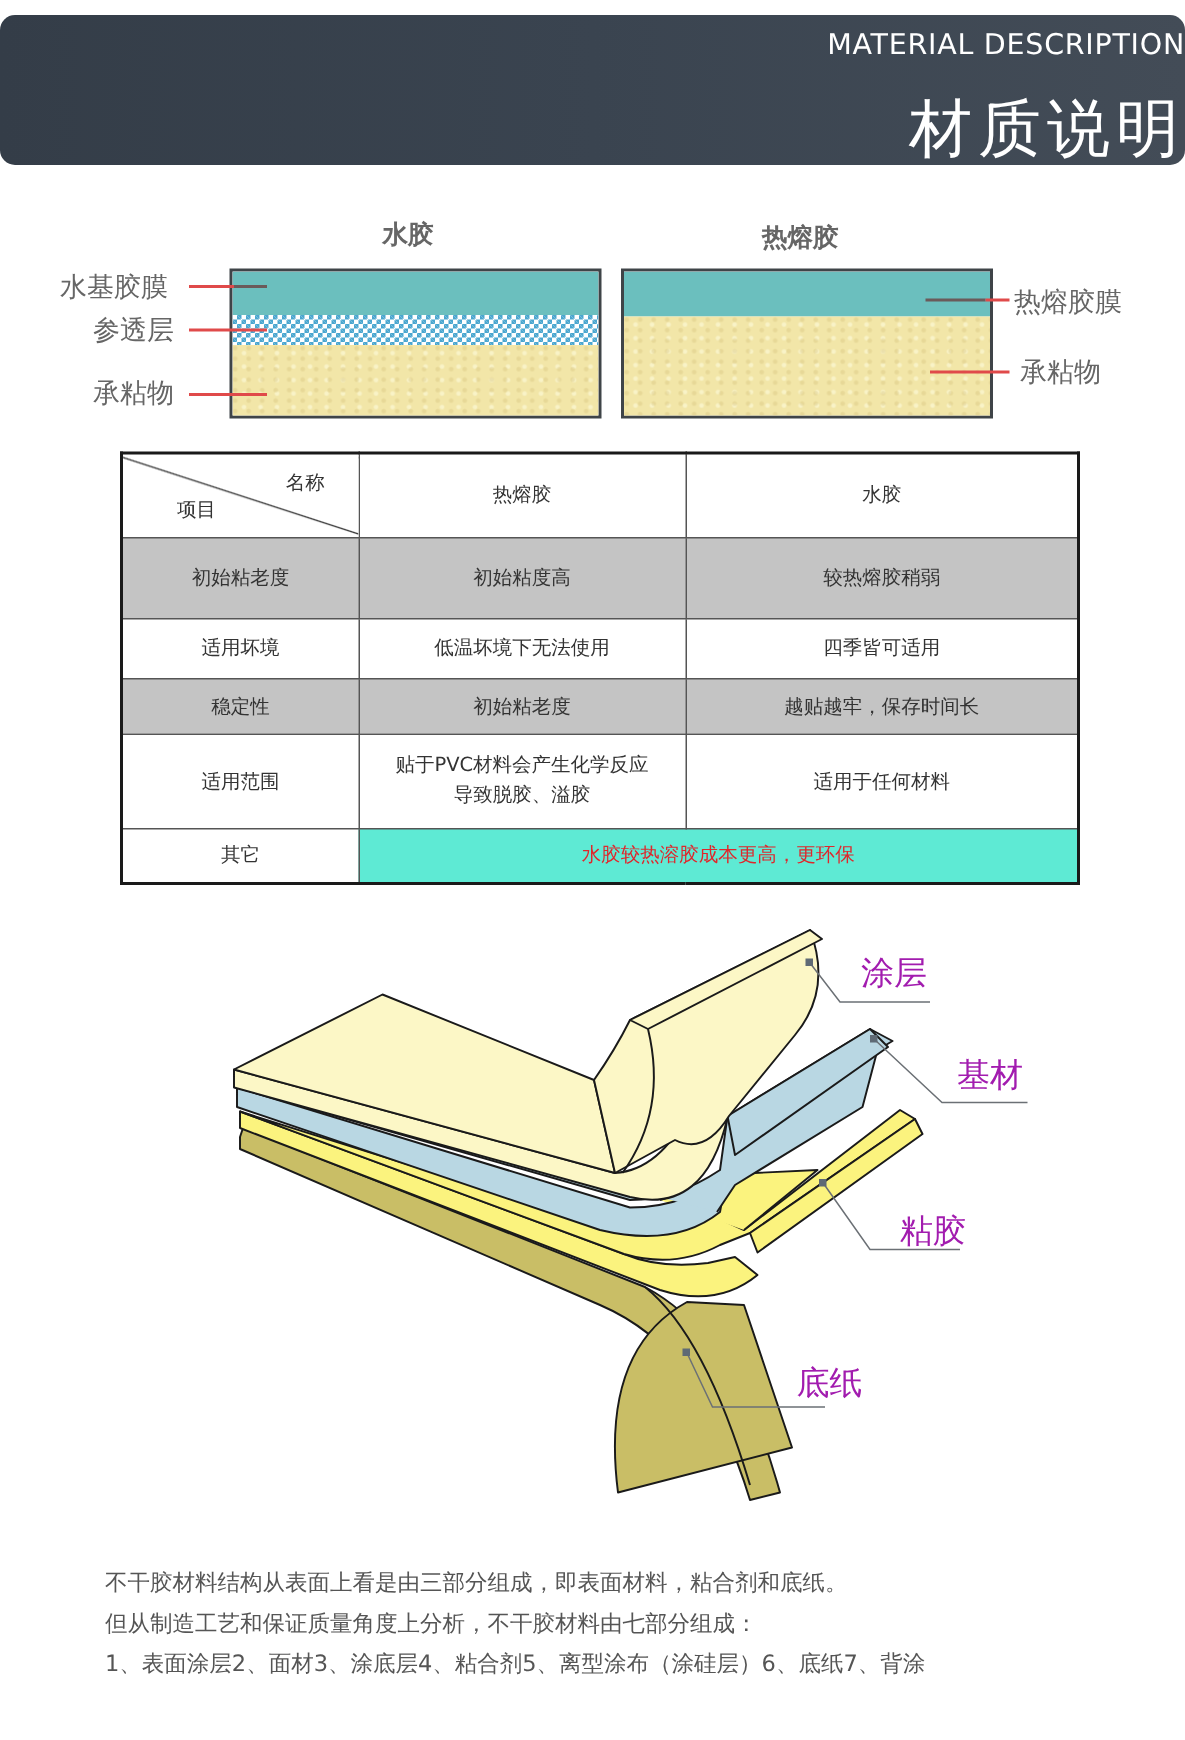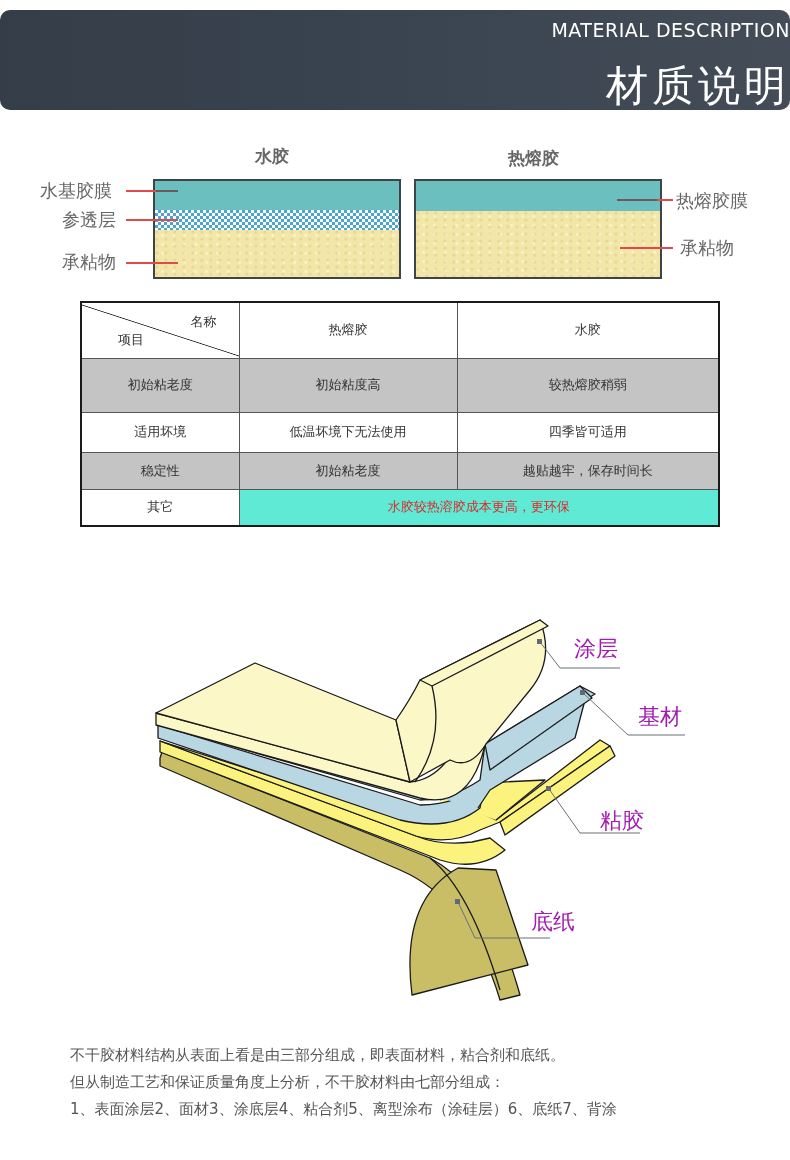--- a/index.html
+++ b/index.html
@@ -113,20 +113,28 @@
   <tr style="height:40px;">
     <td>适用坏境</td>
     <td>低温坏境下无法使用</td>
     <td>四季皆可适用</td>
   </tr>
   <tr class="gray" style="height:37px;">
     <td>稳定性</td>
     <td>初始粘老度</td>
     <td>越贴越牢，保存时间长</td>
   </tr>
+  <tr style="height:63px;">
+    <td>适用范围</td>
+    <td style="line-height:20px;">
+      <div>贴于PVC材料会产生化学反应</div>
+      <div>导致脱胶、溢胶</div>
+    </td>
+    <td>适用于任何材料</td>
+  </tr>
   <tr style="height:37px;">
     <td>其它</td>
     <td colspan="2" class="gray red">水胶较热溶胶成本更高，更环保</td>
   </tr>
 </tbody>
   </table>
 
 <svg class="layers-svg" width="790" height="410" viewBox="0 600 790 410">
   <g stroke="#1a1a1a" stroke-width="1.3" stroke-linejoin="round">
 

